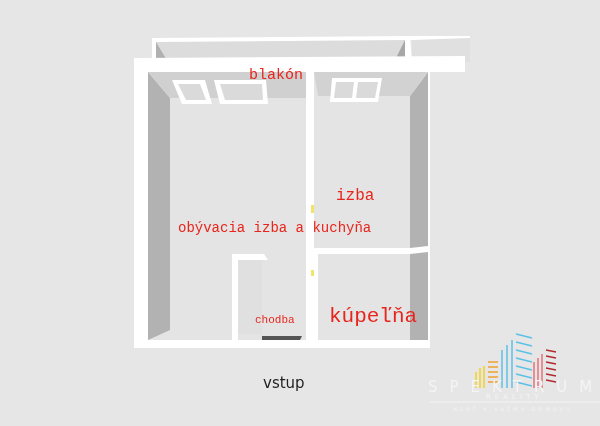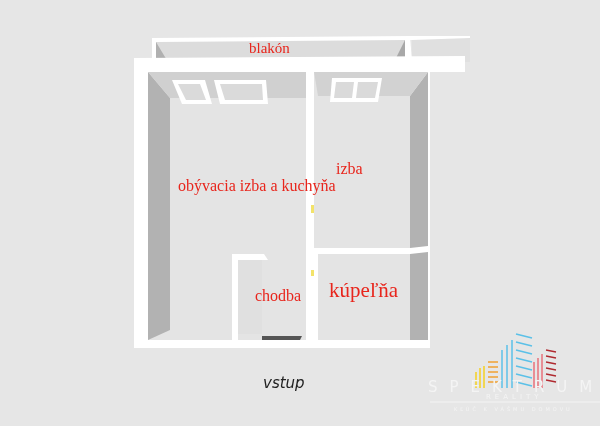--- a/index.html
+++ b/index.html
@@ -1,18 +1,18 @@
 <!DOCTYPE html>
 <html><head>
 <meta charset="utf-8">
 <style>
   html, body { margin:0; padding:0; }
   body { width:600px; height:426px; background:#e6e6e6; position:relative; overflow:hidden; font-family:"DejaVu Sans", sans-serif; }
   .abs { position:absolute; }
-  .room-label { position:absolute; color:#e8251c; font-family:Liberation Serif, serif; white-space:nowrap; }
+  .room-label { position:absolute; color:#e8251c; font-family:Liberation Mono, monospace; white-space:nowrap;margin-top:27px; }
   svg { position:absolute; left:0; top:0; }
   .logo-text { position:absolute; color:#f4f4f4; font-family:"DejaVu Sans", sans-serif; white-space:nowrap; }
 </style>
 </head>
 <body>
 
 <div class="abs" style="left:0;top:0;width:600px;height:426px;">
   <svg width="600" height="426" viewBox="0 0 600 426">
 
     <polygon points="152,38 410,36 412,62 152,62" fill="#ffffff"></polygon>
@@ -94,22 +94,22 @@
           <line x1="546" y1="368" x2="556" y2="370"></line>
         <line x1="546" y1="374" x2="556" y2="376"></line>
           <line x1="546" y1="380" x2="556" y2="382"></line>
       </g>
     </g>
     <line x1="430" y1="402" x2="600" y2="402" stroke="#f4f4f4" stroke-width="1"></line>
   </svg>
 </div>
 
 <div class="room-label" style="left:249px;top:40px;font-size:15px;">blakón</div>
-<div class="room-label" style="left:178px;top:177px;font-size:16px;text-align:right;">obývacia izba a kuchyňa</div>
+<div class="room-label" style="left:178px;top:193px;font-size:14px;text-align:right;">obývacia izba a kuchyňa</div>
 <div class="room-label" style="left:336px;top:160px;font-size:16px;">izba</div>
-<div class="room-label" style="left:255px;top:287px;font-size:16px;">chodba</div>
+<div class="room-label" style="left:255px;top:287px;font-size:11px;">chodba</div>
 <div class="room-label" style="left:329px;top:278px;font-size:21px;">kúpeľňa</div>
 
-<div class="abs" style="left:263px;top:374px;font-size:15px;color:#222;font-style:italic;">vstup</div>
+<div class="abs" style="left:263px;top:374px;font-size:15px;color:#222;">vstup</div>
 
 <div class="logo-text" style="left:428px;top:378px;font-size:15px;letter-spacing:12px;">SPEKTRUM</div>
 <div class="logo-text" style="left:486px;top:393px;font-size:7px;letter-spacing:4px;">REALITY</div>
 <div class="logo-text" style="left:454px;top:406px;font-size:5px;letter-spacing:3px;">KĽÚČ K VÁŠMU DOMOVU</div>
 
 </body></html>

